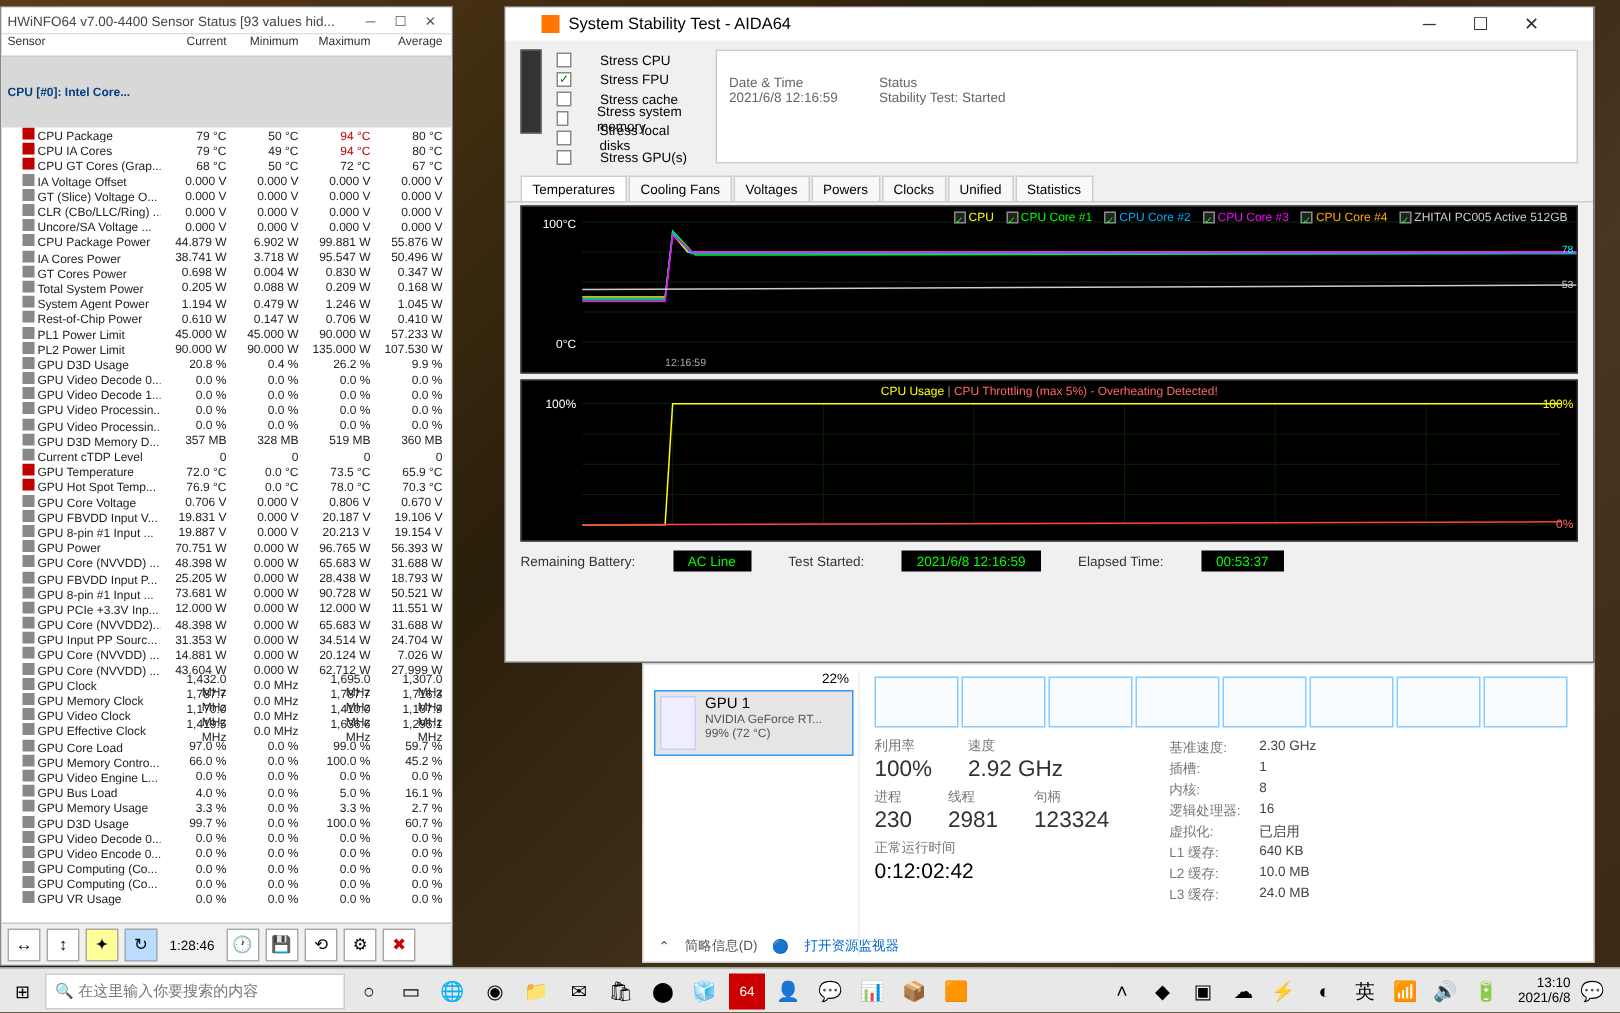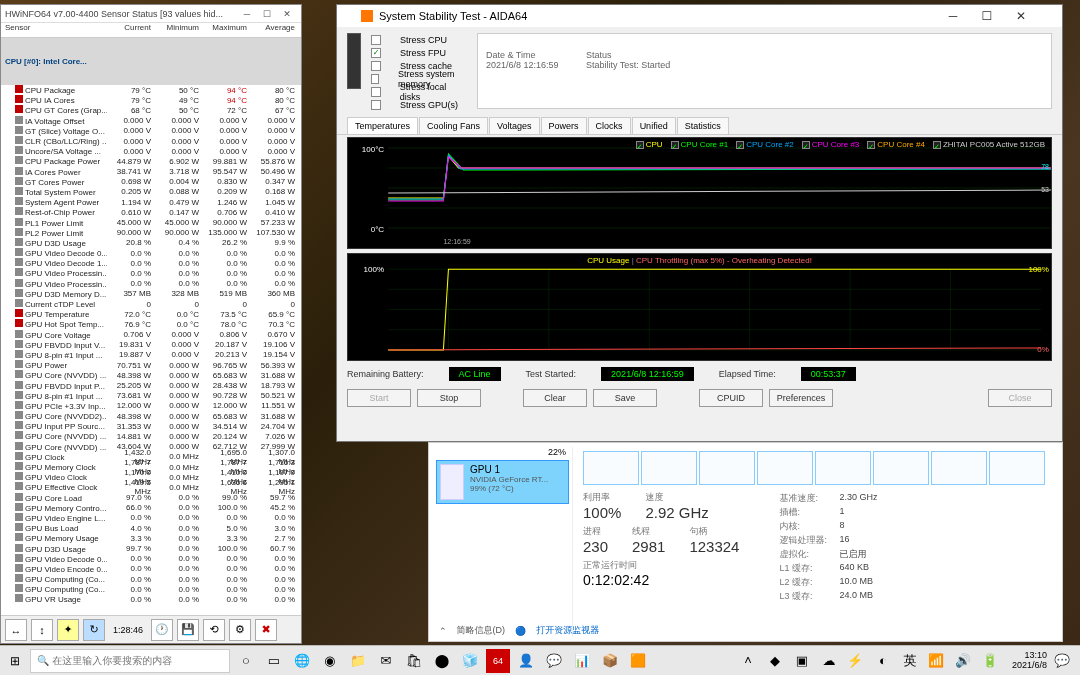--- a/index.html
+++ b/index.html
@@ -58,21 +58,21 @@
 .status-row{display:flex;align-items:center;padding:4px 10px;gap:25px;font-size:9px}
 .status-row .lbl{color:#333}
 .status-badge{background:#000;color:#0f0;padding:2px 10px;font-size:9px}
 .aida-btns{display:flex;padding:4px 10px;gap:6px;align-items:center}
 .aida-btn{width:64px;height:18px;border:1px solid #999;background:#f4f4f4;font-size:9px;display:flex;align-items:center;justify-content:center;color:#333}
 .aida-btn.disabled{color:#aaa}
 
 
 .tm{position:absolute;left:428px;top:442px;width:635px;height:200px;background:#fff;border:1px solid #ccc;font-size:10px;display:flex;padding:4px}
 .tm-left{width:140px;border-right:1px solid #eee}
-.tm-proc{border:1px solid #3399ff;background:#7dd3fc;margin:3px;padding:3px;display:flex;gap:6px}
+.tm-proc{border:1px solid #3399ff;background:#e5e5e5;margin:3px;padding:3px;display:flex;gap:6px}
 .tm-proc .thumb{width:24px;height:36px;background:#eef;border:1px solid #ccf}
 .tm-main{flex:1;padding:4px 10px}
 .tm-mini{display:flex;gap:2px;margin-bottom:6px}
 .tm-mini div{width:56px;height:34px;border:1px solid #8cf;background:#f8fcff}
 .tm-grid{display:flex;gap:24px;font-size:10px}
 .tm-col .lbl{color:#777;font-size:9px}
 .tm-col .val{font-size:15px;color:#333}
 .tm-kv{display:flex;gap:10px;font-size:9px;color:#444;margin-top:1px}
 .tm-kv .k{width:50px;color:#777}
 .tm-foot{position:absolute;bottom:4px;left:10px;font-size:9px;color:#555;display:flex;gap:10px;align-items:center}
@@ -407,21 +407,21 @@
         <span class="v">0.0 %</span>
         <span class="v">0.0 %</span>
         <span class="v ">0.0 %</span>
         <span class="v">0.0 %</span>
       </div>
       <div class="hw-row">
         <span class="n"><span class="hw-ico g"></span>GPU Bus Load</span>
         <span class="v">4.0 %</span>
         <span class="v">0.0 %</span>
         <span class="v ">5.0 %</span>
-        <span class="v">3.0 %</span>
+        <span class="v">16.1 %</span>
       </div>
       <div class="hw-row">
         <span class="n"><span class="hw-ico g"></span>GPU Memory Usage</span>
         <span class="v">3.3 %</span>
         <span class="v">0.0 %</span>
         <span class="v ">3.3 %</span>
         <span class="v">2.7 %</span>
       </div>
       <div class="hw-row">
         <span class="n"><span class="hw-ico g"></span>GPU D3D Usage</span>
@@ -607,32 +607,20 @@
     </svg>
   </div>
   <div class="status-row">
     <span class="lbl">Remaining Battery:</span>
     <span class="status-badge">AC Line</span>
     <span class="lbl">Test Started:</span>
     <span class="status-badge">2021/6/8 12:16:59</span>
     <span class="lbl">Elapsed Time:</span>
     <span class="status-badge">00:53:37</span>
   </div>
-  <div class="aida-btns">
-    <div class="aida-btn disabled">Start</div>
-    <div class="aida-btn">Stop</div>
-    <div style="flex:0 0 30px"></div>
-    <div class="aida-btn">Clear</div>
-    <div class="aida-btn">Save</div>
-    <div style="flex:0 0 30px"></div>
-    <div class="aida-btn">CPUID</div>
-    <div class="aida-btn">Preferences</div>
-    <div style="flex:1"></div>
-    <div class="aida-btn disabled">Close</div>
-  </div>
 </div>
 
 <div class="tm">
   <div class="tm-left">
     <div style="text-align:right;padding:0 6px;font-size:9px">22%</div>
     <div class="tm-proc">
       <div class="thumb"></div>
       <div>
         <div style="font-size:10px">GPU 1</div>
         <div style="font-size:8px;color:#555">NVIDIA GeForce RT...</div>

